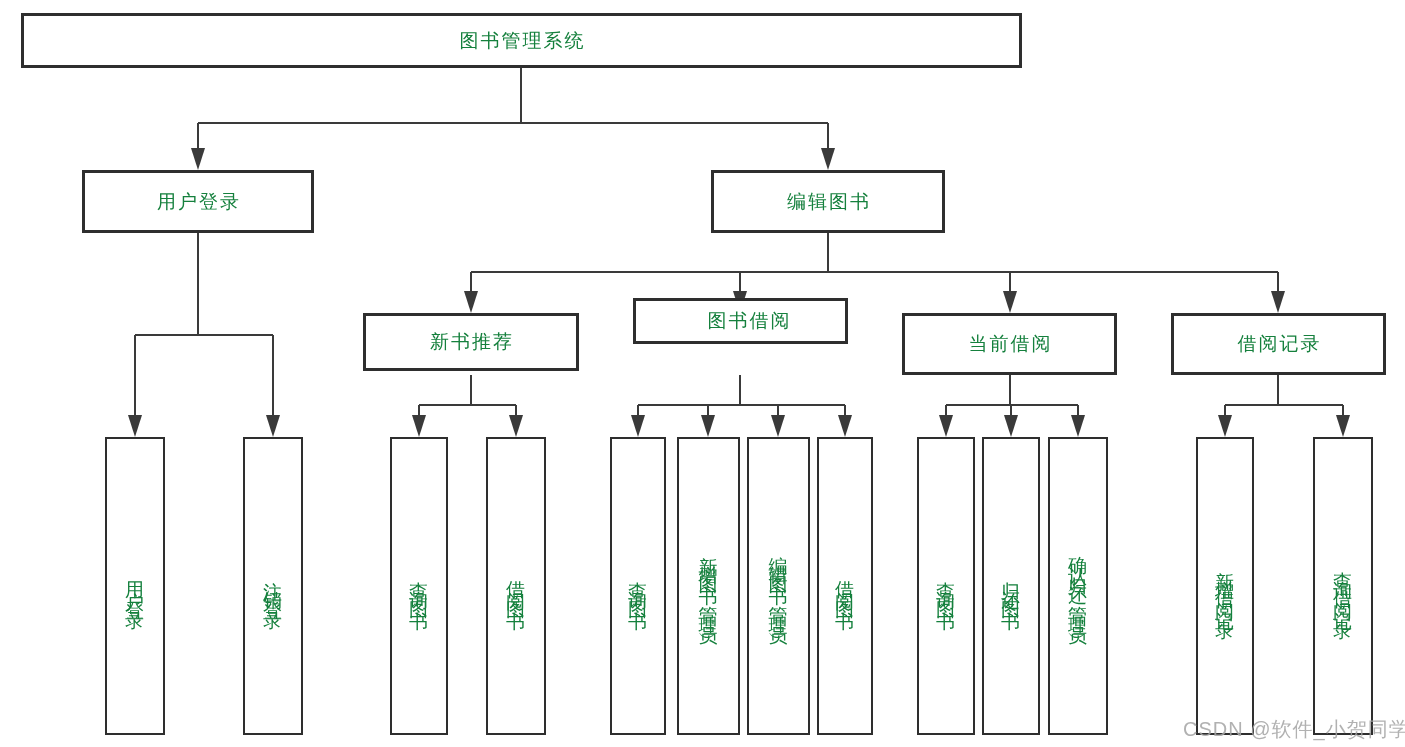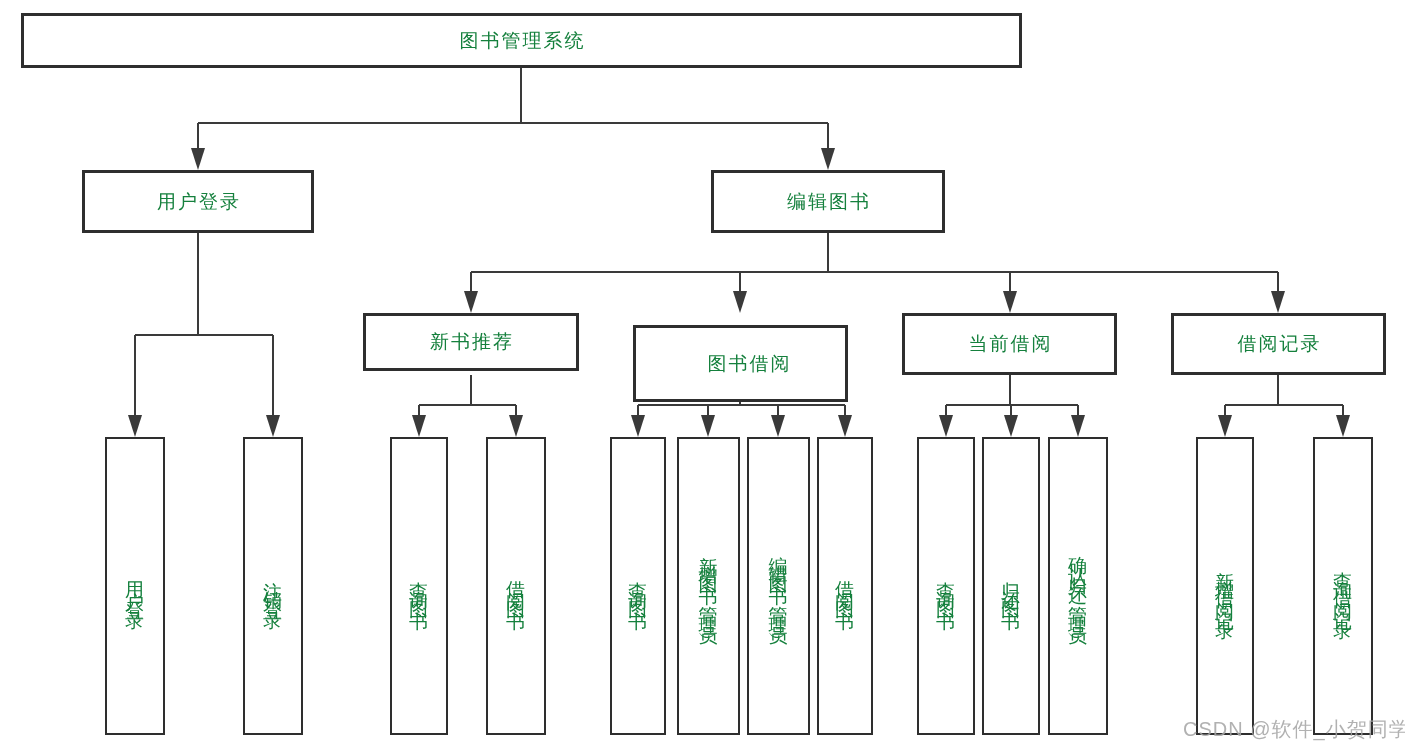--- a/index.html
+++ b/index.html
@@ -101,21 +101,21 @@
   <div class="node" style="left:82px; top:170px; width:232px; height:63px;">
     <span>用户登录</span>
   </div>
   <div class="node" style="left:711px; top:170px; width:234px; height:63px;">
     <span>编辑图书</span>
   </div>
 
   <div class="node" style="left:363px; top:313px; width:216px; height:58px;">
     <span>新书推荐</span>
   </div>
-  <div class="node" style="left:633px; top:325px; width:215px; height:77px;padding-left:16px;">
+  <div class="node" style="left:633px; top:298px; width:215px; height:46px;padding-left:16px;">
     <span>图书借阅</span>
   </div>
   <div class="node" style="left:902px; top:313px; width:215px; height:62px;">
     <span>当前借阅</span>
   </div>
   <div class="node" style="left:1171px; top:313px; width:215px; height:62px;">
     <span>借阅记录</span>
   </div>
 
   <div class="node leaf" style="left:105px; top:437px; width:60px; height:298px;">

